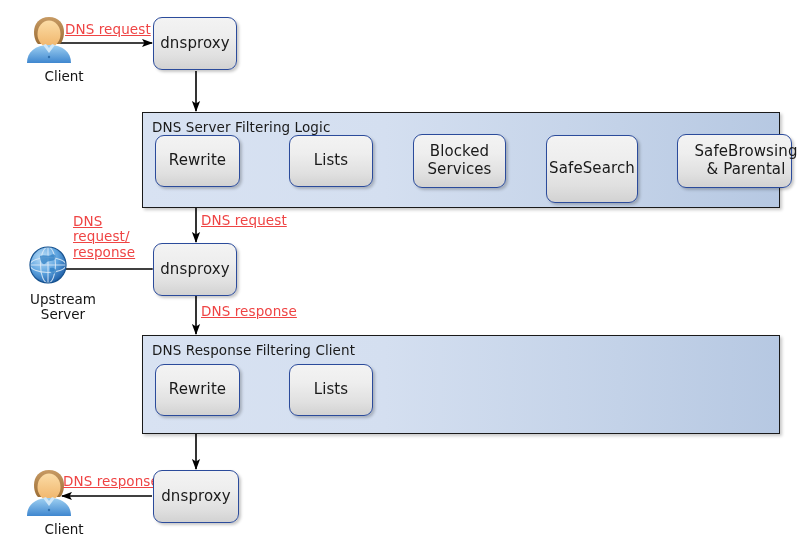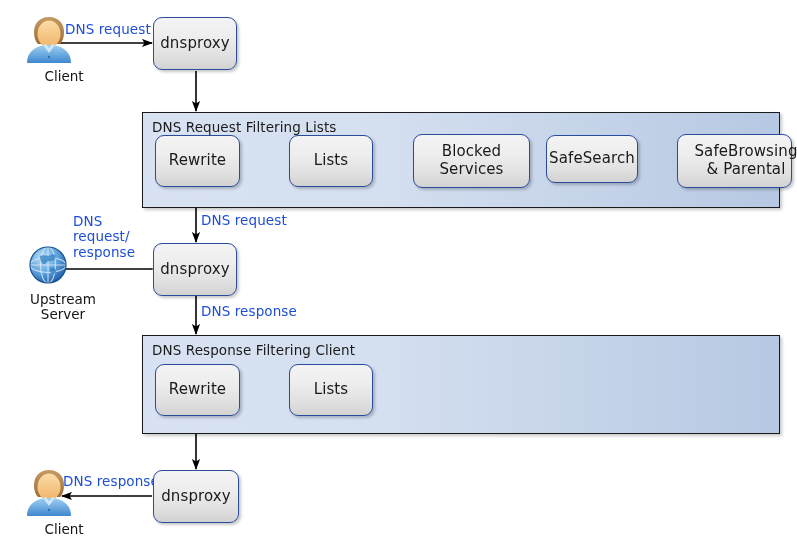--- a/index.html
+++ b/index.html
@@ -53,24 +53,25 @@
     font-size: 13.5px;
     color: #1a1a1a;
     letter-spacing: 0.1px;
     white-space: nowrap;
   }
 
   
   .edge-label {
     position: absolute;
     font-size: 13.5px;
-    color: #1d4ed8;
+    color: #ef4444;
     line-height: 1.14;
     white-space: pre-line;
     letter-spacing: 0.1px;
+    text-decoration: underline;
   }
   .edge-label.center { }
 
   
   .actor-caption {
     position: absolute;
     font-size: 13.5px;
     color: #141414;
     text-align: center;
     line-height: 1.14;
@@ -152,27 +153,27 @@
       <circle cx="27" cy="44" r="1.2" fill="#2f6fae"></circle>
     </svg>
   </div>
   <div class="actor-caption" style="left:9px; top:69px; width:80px;">Client</div>
 
   <div class="edge-label" style="left:65px; top:22px;">DNS request</div>
 
   <div class="node" style="left:153px; top:17px; width:84px; height:53px;">dnsproxy</div>
 
   <div class="panel" style="left:142px; top:112px; width:638px; height:96px;">
-    <div class="panel-title">DNS Request Filtering Lists</div>
+    <div class="panel-title">DNS Server Filtering Logic</div>
   </div>
   <div class="node" style="left:155px; top:135px; width:85px; height:52px;">Rewrite</div>
   <div class="node" style="left:289px; top:135px; width:84px; height:52px;">Lists</div>
-  <div class="node" style="left:413px; top:134px; width:117px; height:54px;">Blocked
+  <div class="node" style="left:413px; top:134px; width:93px; height:54px;">Blocked
 Services</div>
-  <div class="node" style="left:546px; top:135px; width:92px; height:48px;">SafeSearch</div>
+  <div class="node" style="left:546px; top:135px; width:92px; height:68px;">SafeSearch</div>
   <div class="node" style="left:677px; top:134px; width:115px; height:54px;padding-left:23px;">SafeBrowsing
 &amp; Parental</div>
 
   <div class="edge-label" style="left:201px; top:213px;">DNS request</div>
 
   <div class="icon" style="left:24px; top:241px; width:48px; height:48px;">
     <svg width="48" height="48" viewBox="0 0 48 48" xmlns="http://www.w3.org/2000/svg">
       <defs>
         <radialGradient id="globeG" cx="35%" cy="30%" r="75%">
           <stop offset="0%" stop-color="#bfe0f8"></stop>

